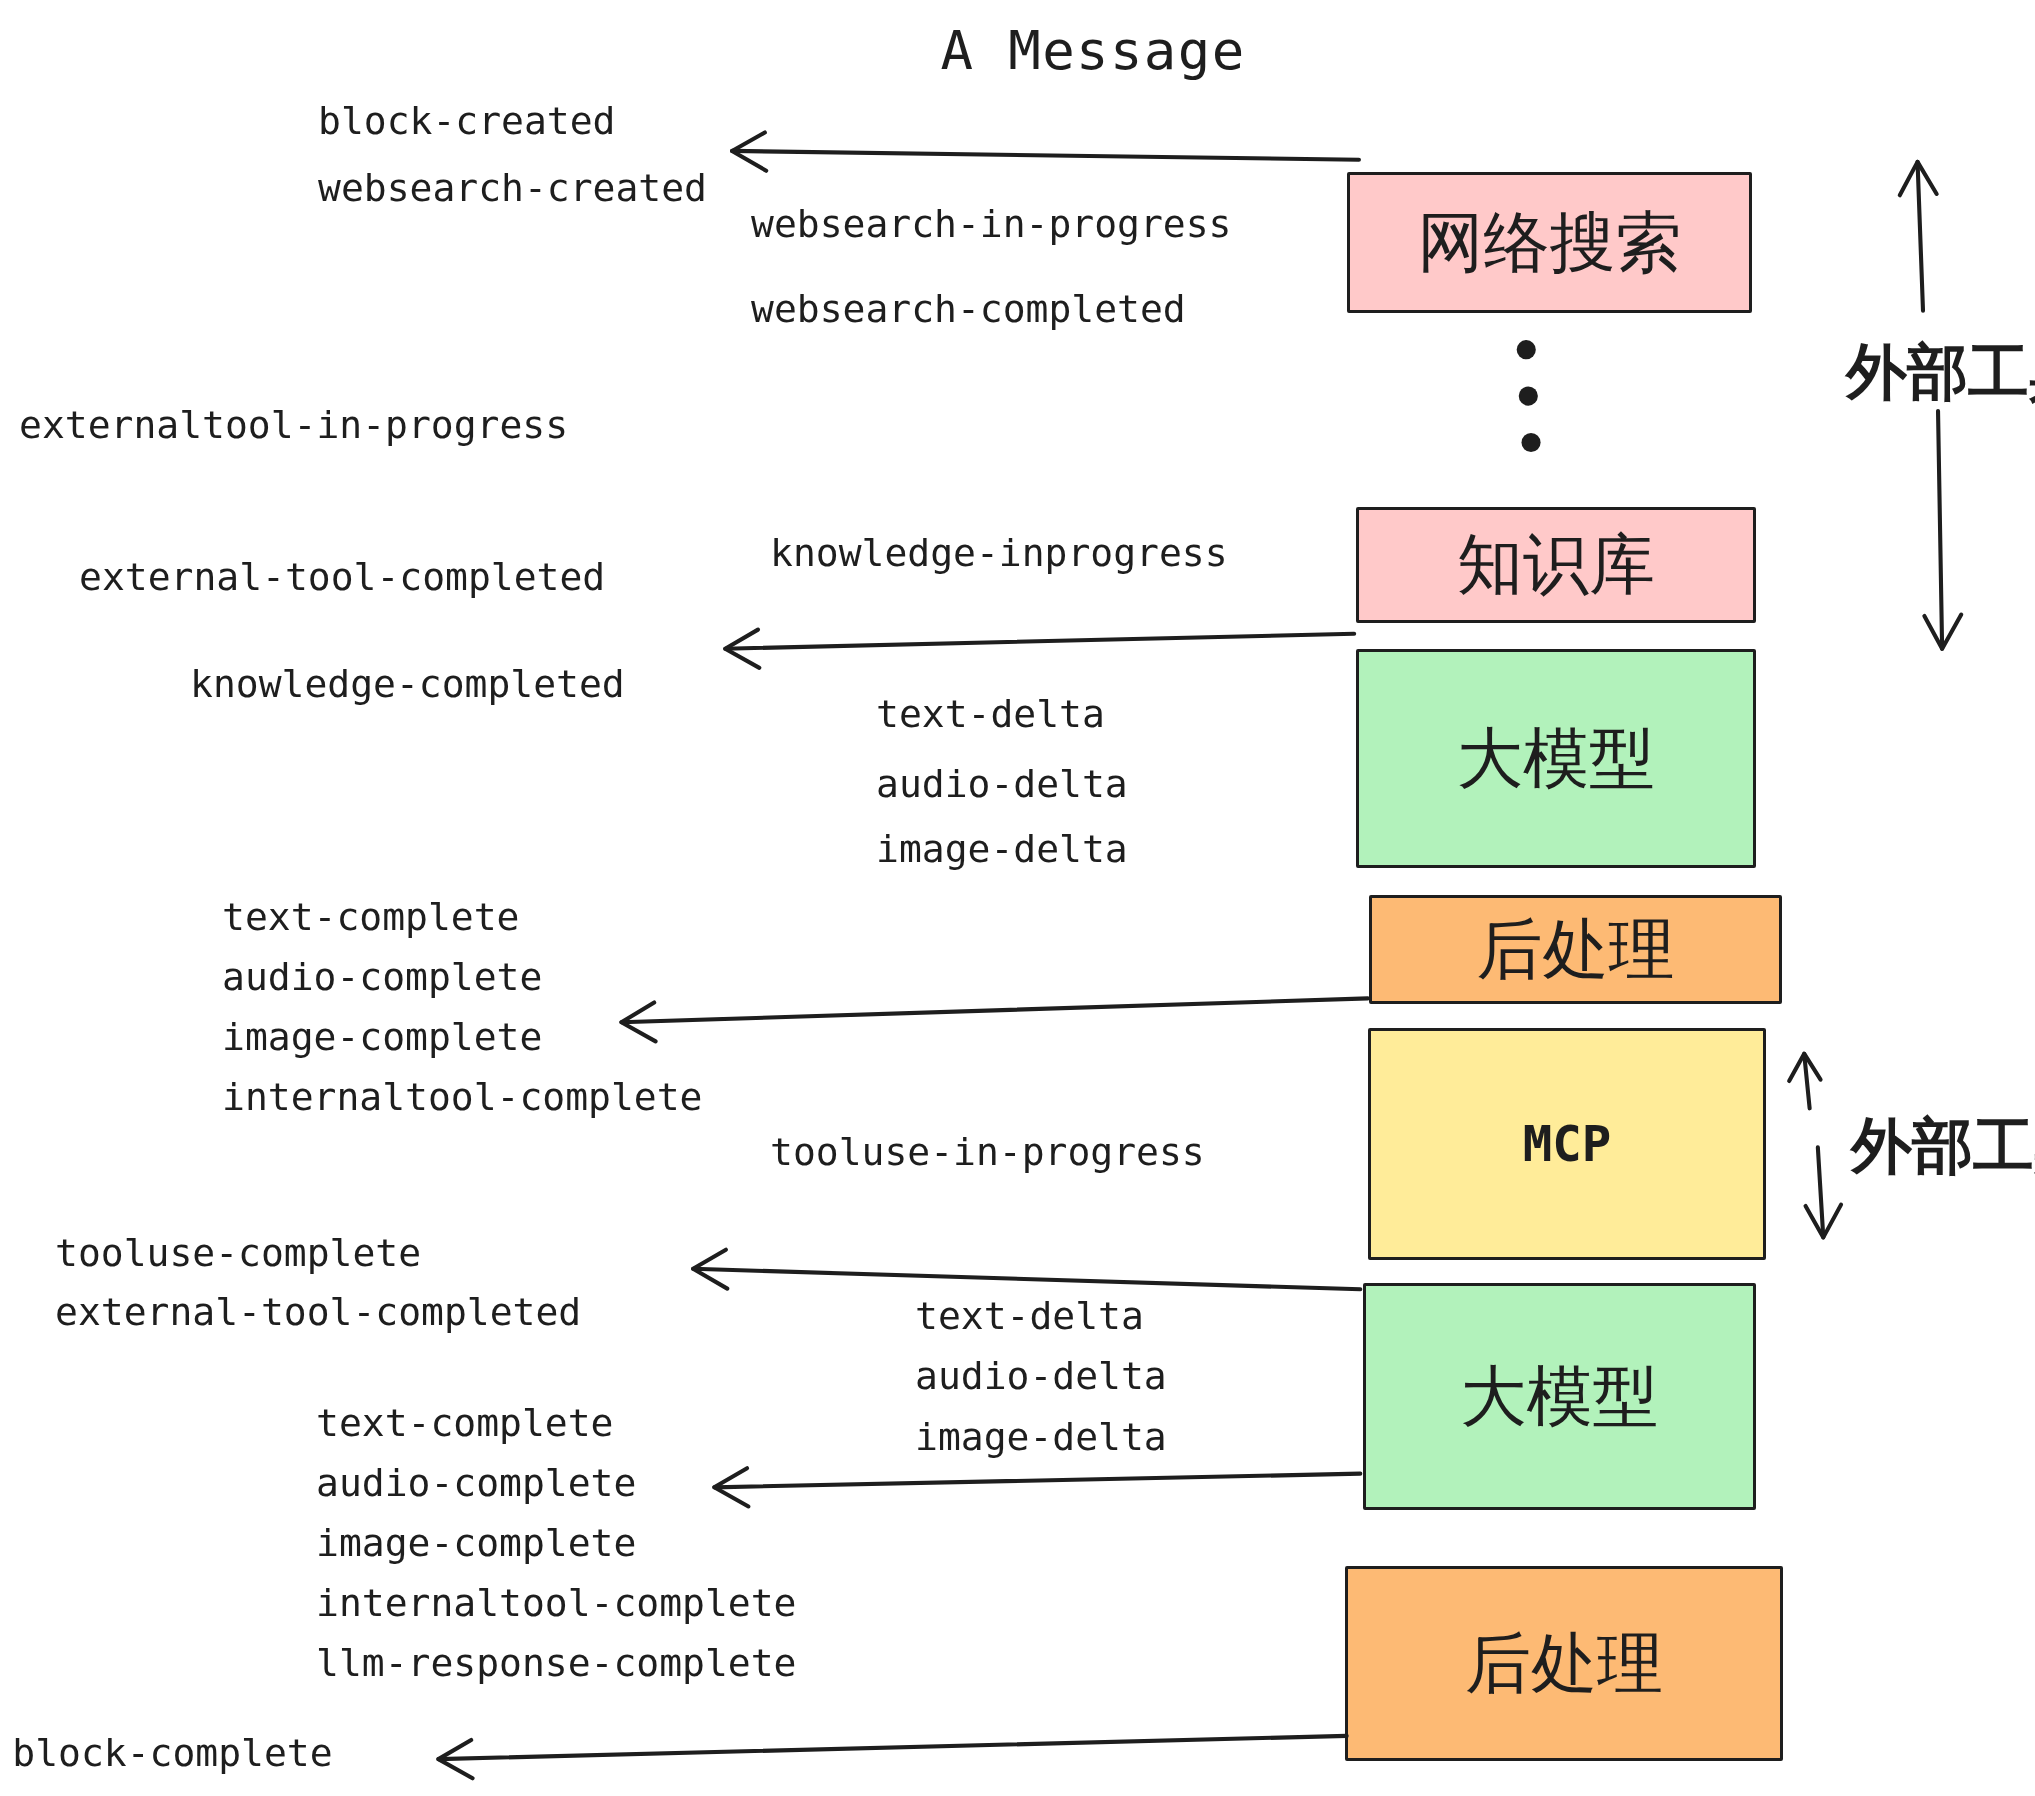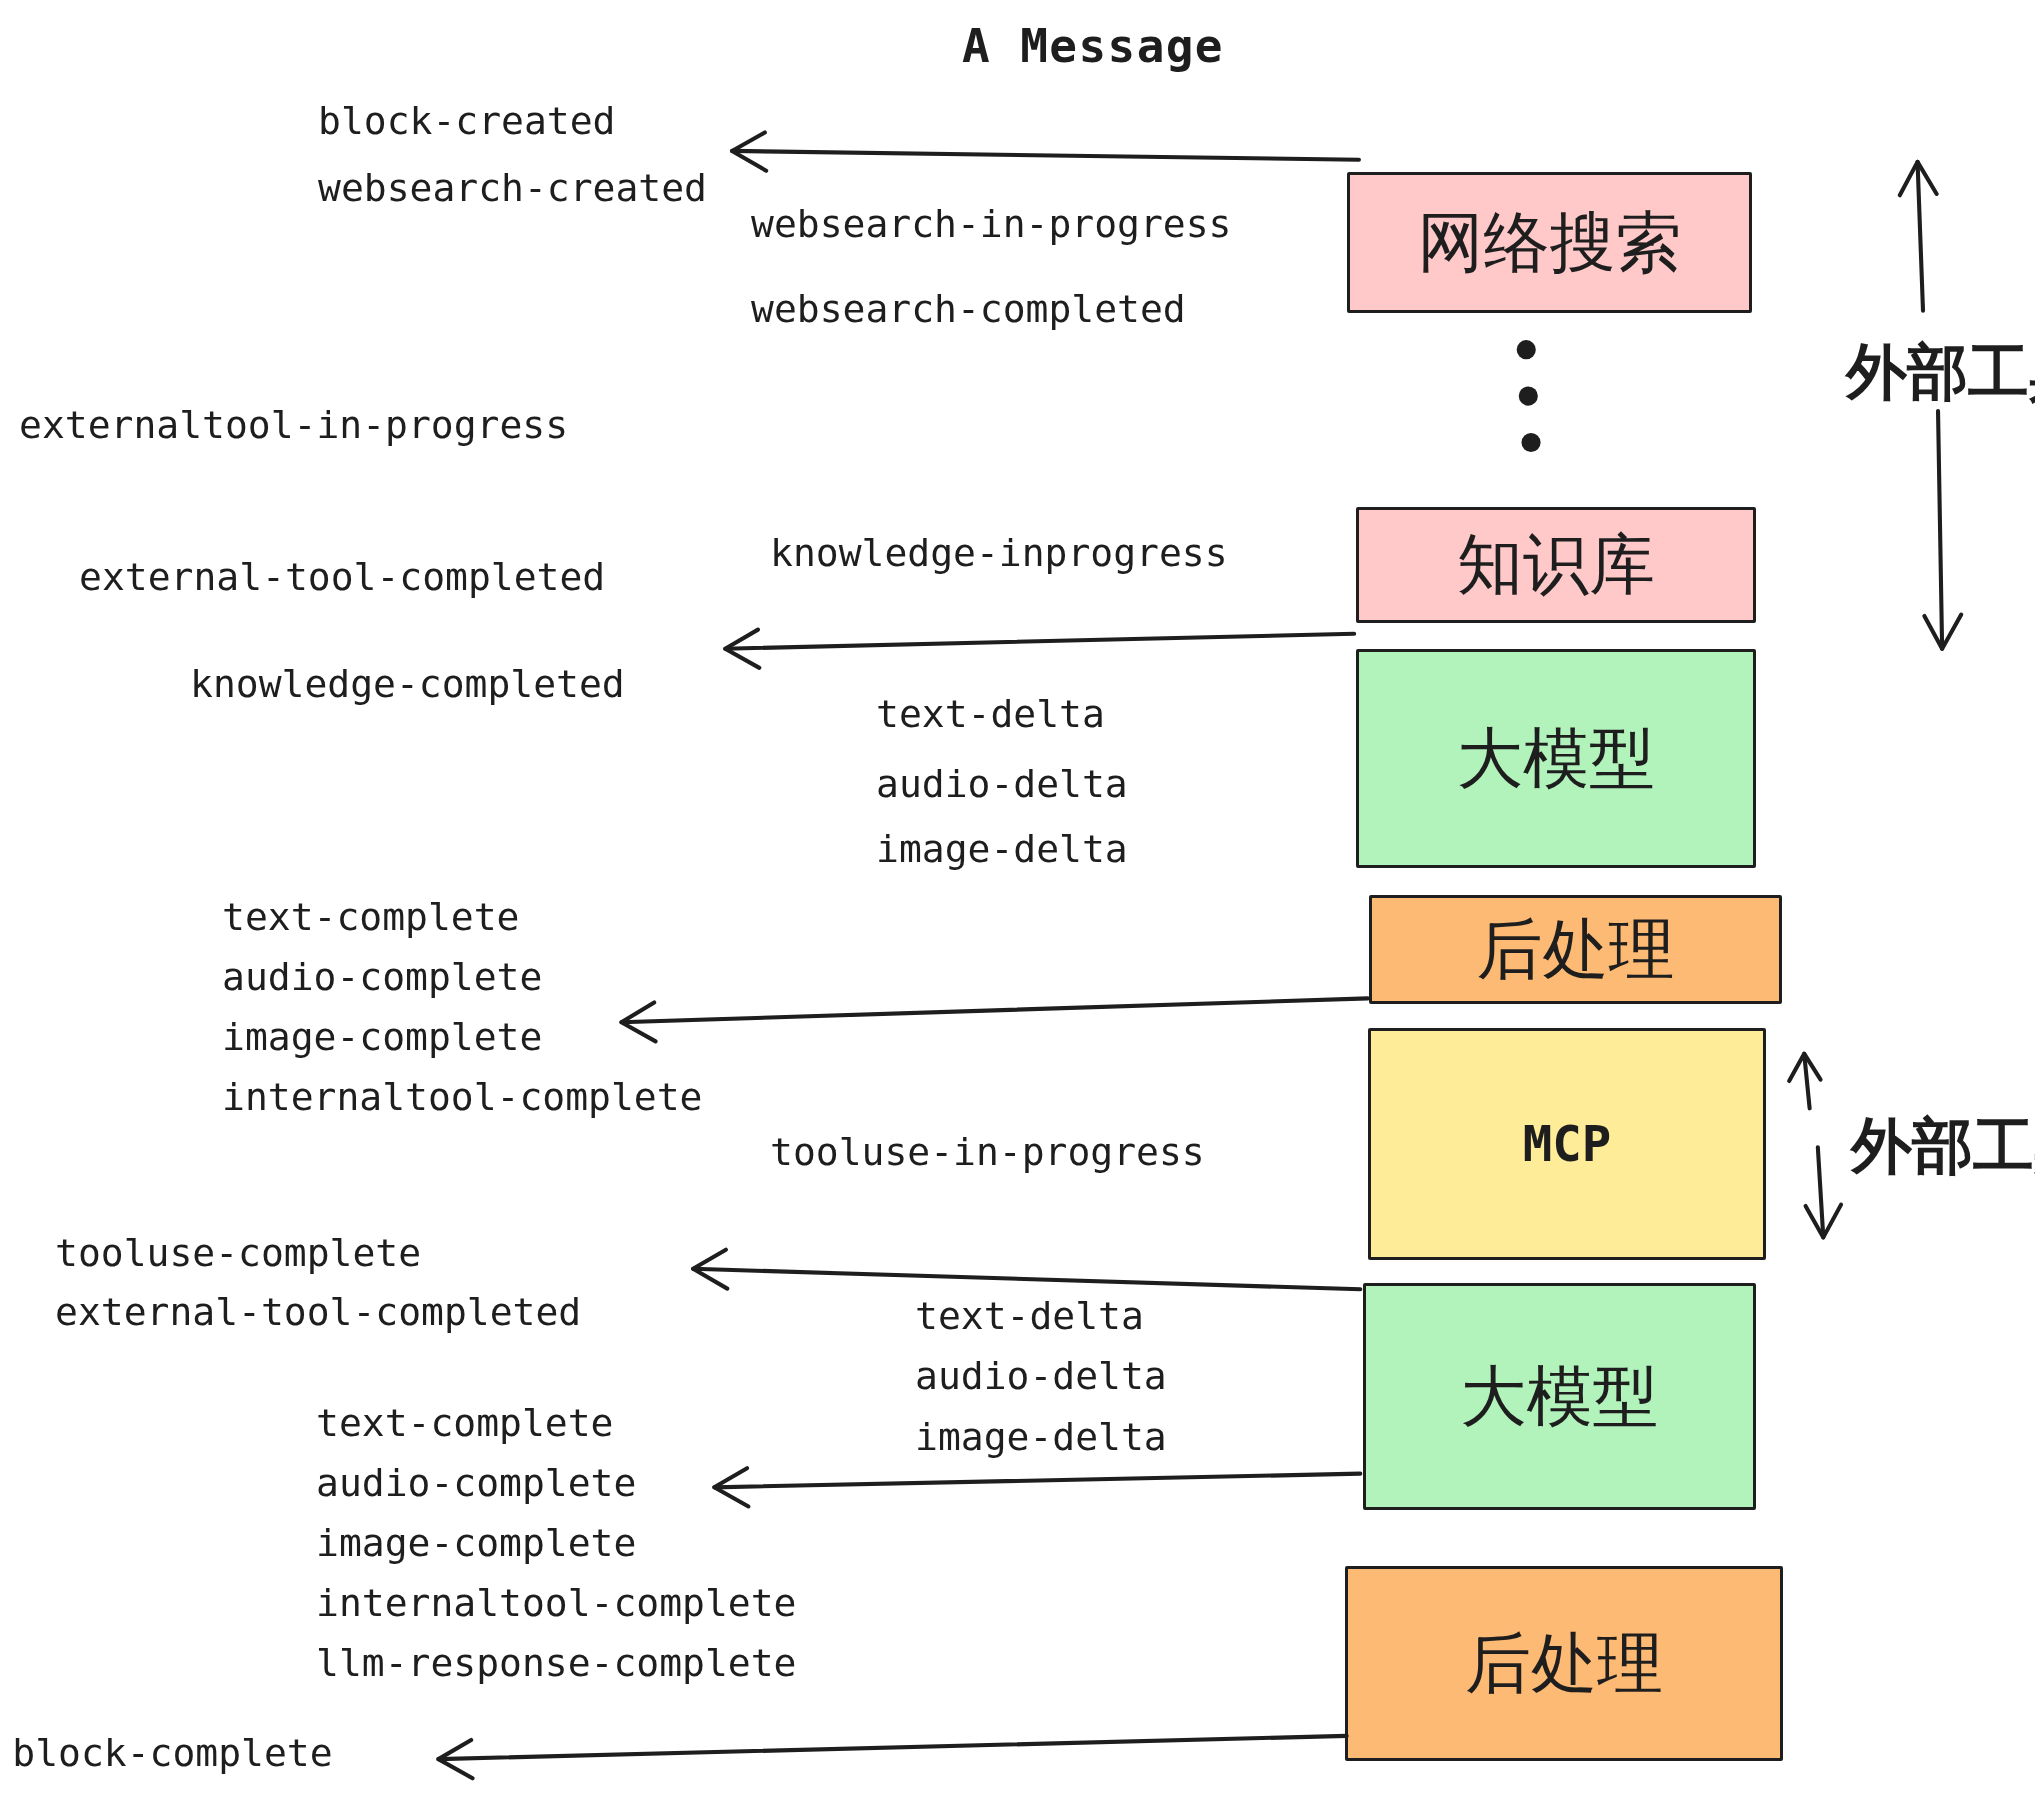--- a/index.html
+++ b/index.html
@@ -6,22 +6,22 @@
   .canvas{
     position:relative;
     width:2035px;height:1796px;
     background:#ffffff;
     font-family:"DejaVu Sans Mono", monospace;
     color:#1e1e1e;
     overflow:hidden;
   }
   .title{
     position:absolute;
-    font-size:46px;
-    font-weight:bold;
+    font-size:54px;
+    font-weight:normal;
     white-space:nowrap;
     transform:translateX(-50%);
     letter-spacing:1.4px;
   }
   .ev{
     position:absolute;
     font-size:38px;
     line-height:1.1;
     white-space:nowrap;
     font-weight:500;

